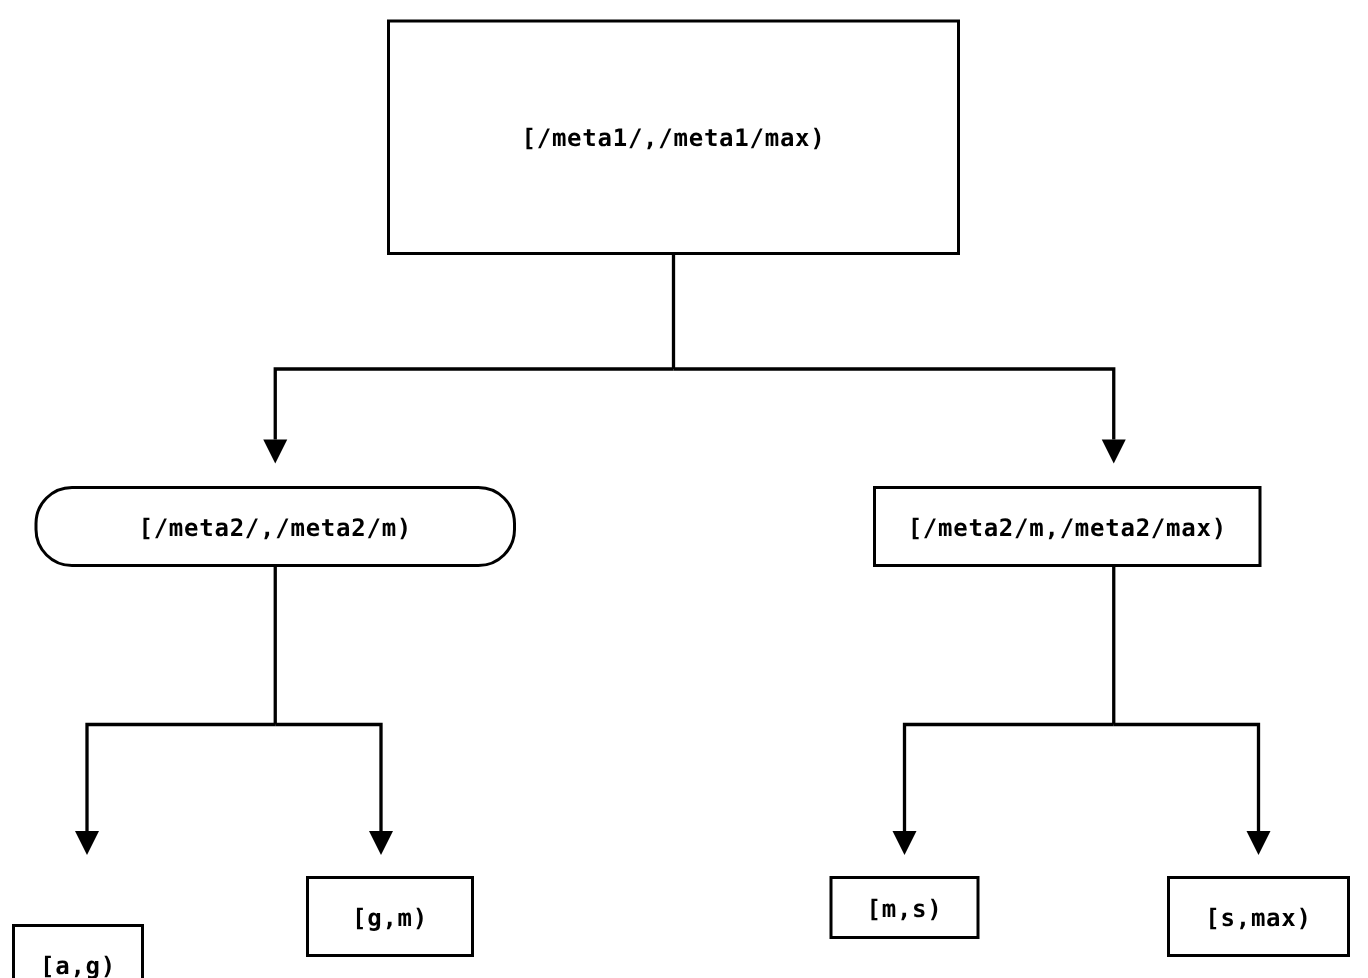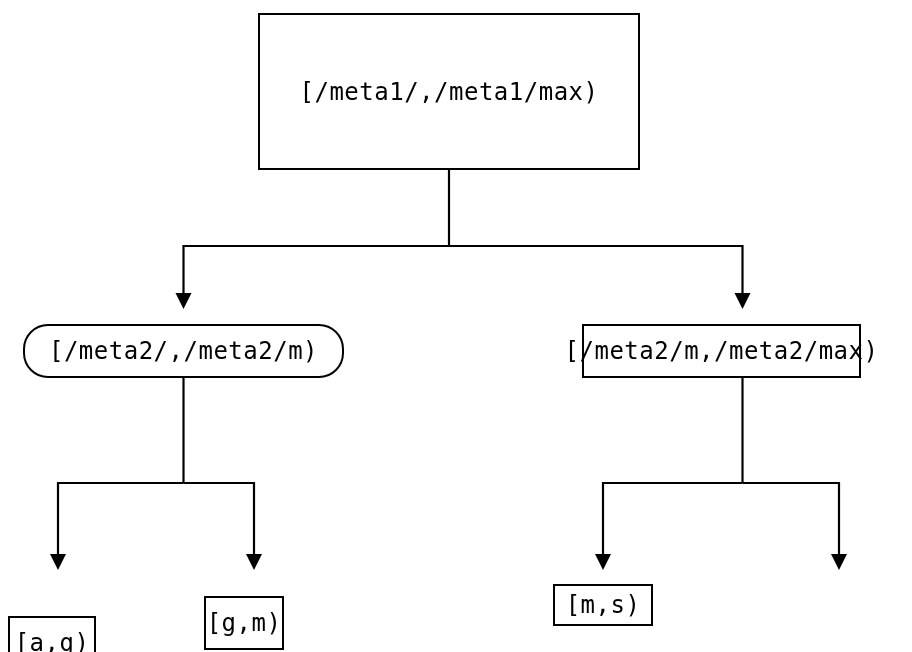--- a/index.html
+++ b/index.html
@@ -24,30 +24,30 @@
   }
   .node {
     position: absolute;
     box-sizing: border-box;
     background: #ffffff;
     border: 2.5px solid #000000;
     display: flex;
     align-items: center;
     justify-content: center;
     color: #000000;
-    font-size: 24px;
-    font-weight: 400;
+    font-size: 16px;
+    font-weight: 700;
     letter-spacing: 0.5px;
     white-space: nowrap;
   }
   .node-root  { left: 258px; top: 13px;  width: 382px; height: 157px; }
   .node-left  { left: 23px;  top: 324px; width: 321px; height: 54px; border-radius: 25px; }
-  .node-right { left: 582px; top: 324px; width: 279px; height: 54px; }
+  .node-right { left: 582px; top: 324px; width: 259px; height: 54px; }
   .node-leaf1 { left: 8px;   top: 616px; width: 88px; height: 54px; }
-  .node-leaf2 { left: 204px; top: 596px; width: 80px; height: 54px; }
+  .node-leaf2 { left: 204px; top: 584px; width: 112px; height: 54px; }
   .node-leaf3 { left: 553px; top: 584px; width: 100px; height: 42px; }
   .node-leaf4 { left: 778px; top: 584px; width: 122px; height: 54px; }
   .edge-line {
     fill: none;
     stroke: #000000;
     stroke-width: 2.2px;
   }
   .arrowhead {
     fill: #000000;
     stroke: none;
@@ -102,14 +102,17 @@
   </div>
 
   <div class="node node-leaf2">
     <span>[g,m)</span>
   </div>
 
   <div class="node node-leaf3">
     <span>[m,s)</span>
   </div>
 
+  <div class="node node-leaf4">
+    <span>[s,max)</span>
+  </div>
 
 </div>
 
 </body></html>

